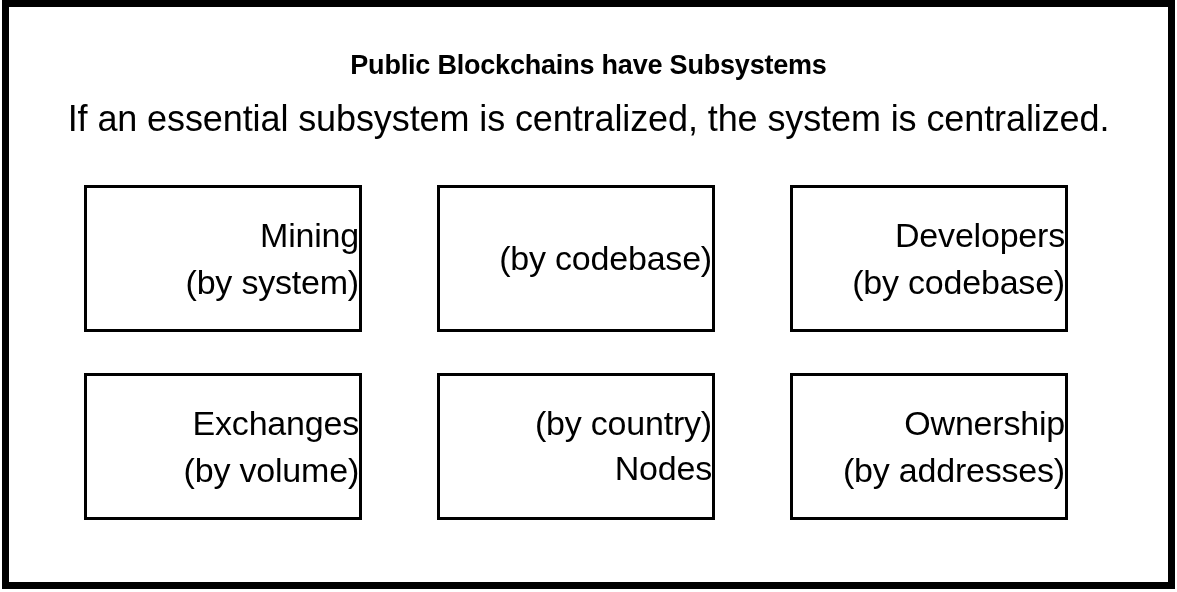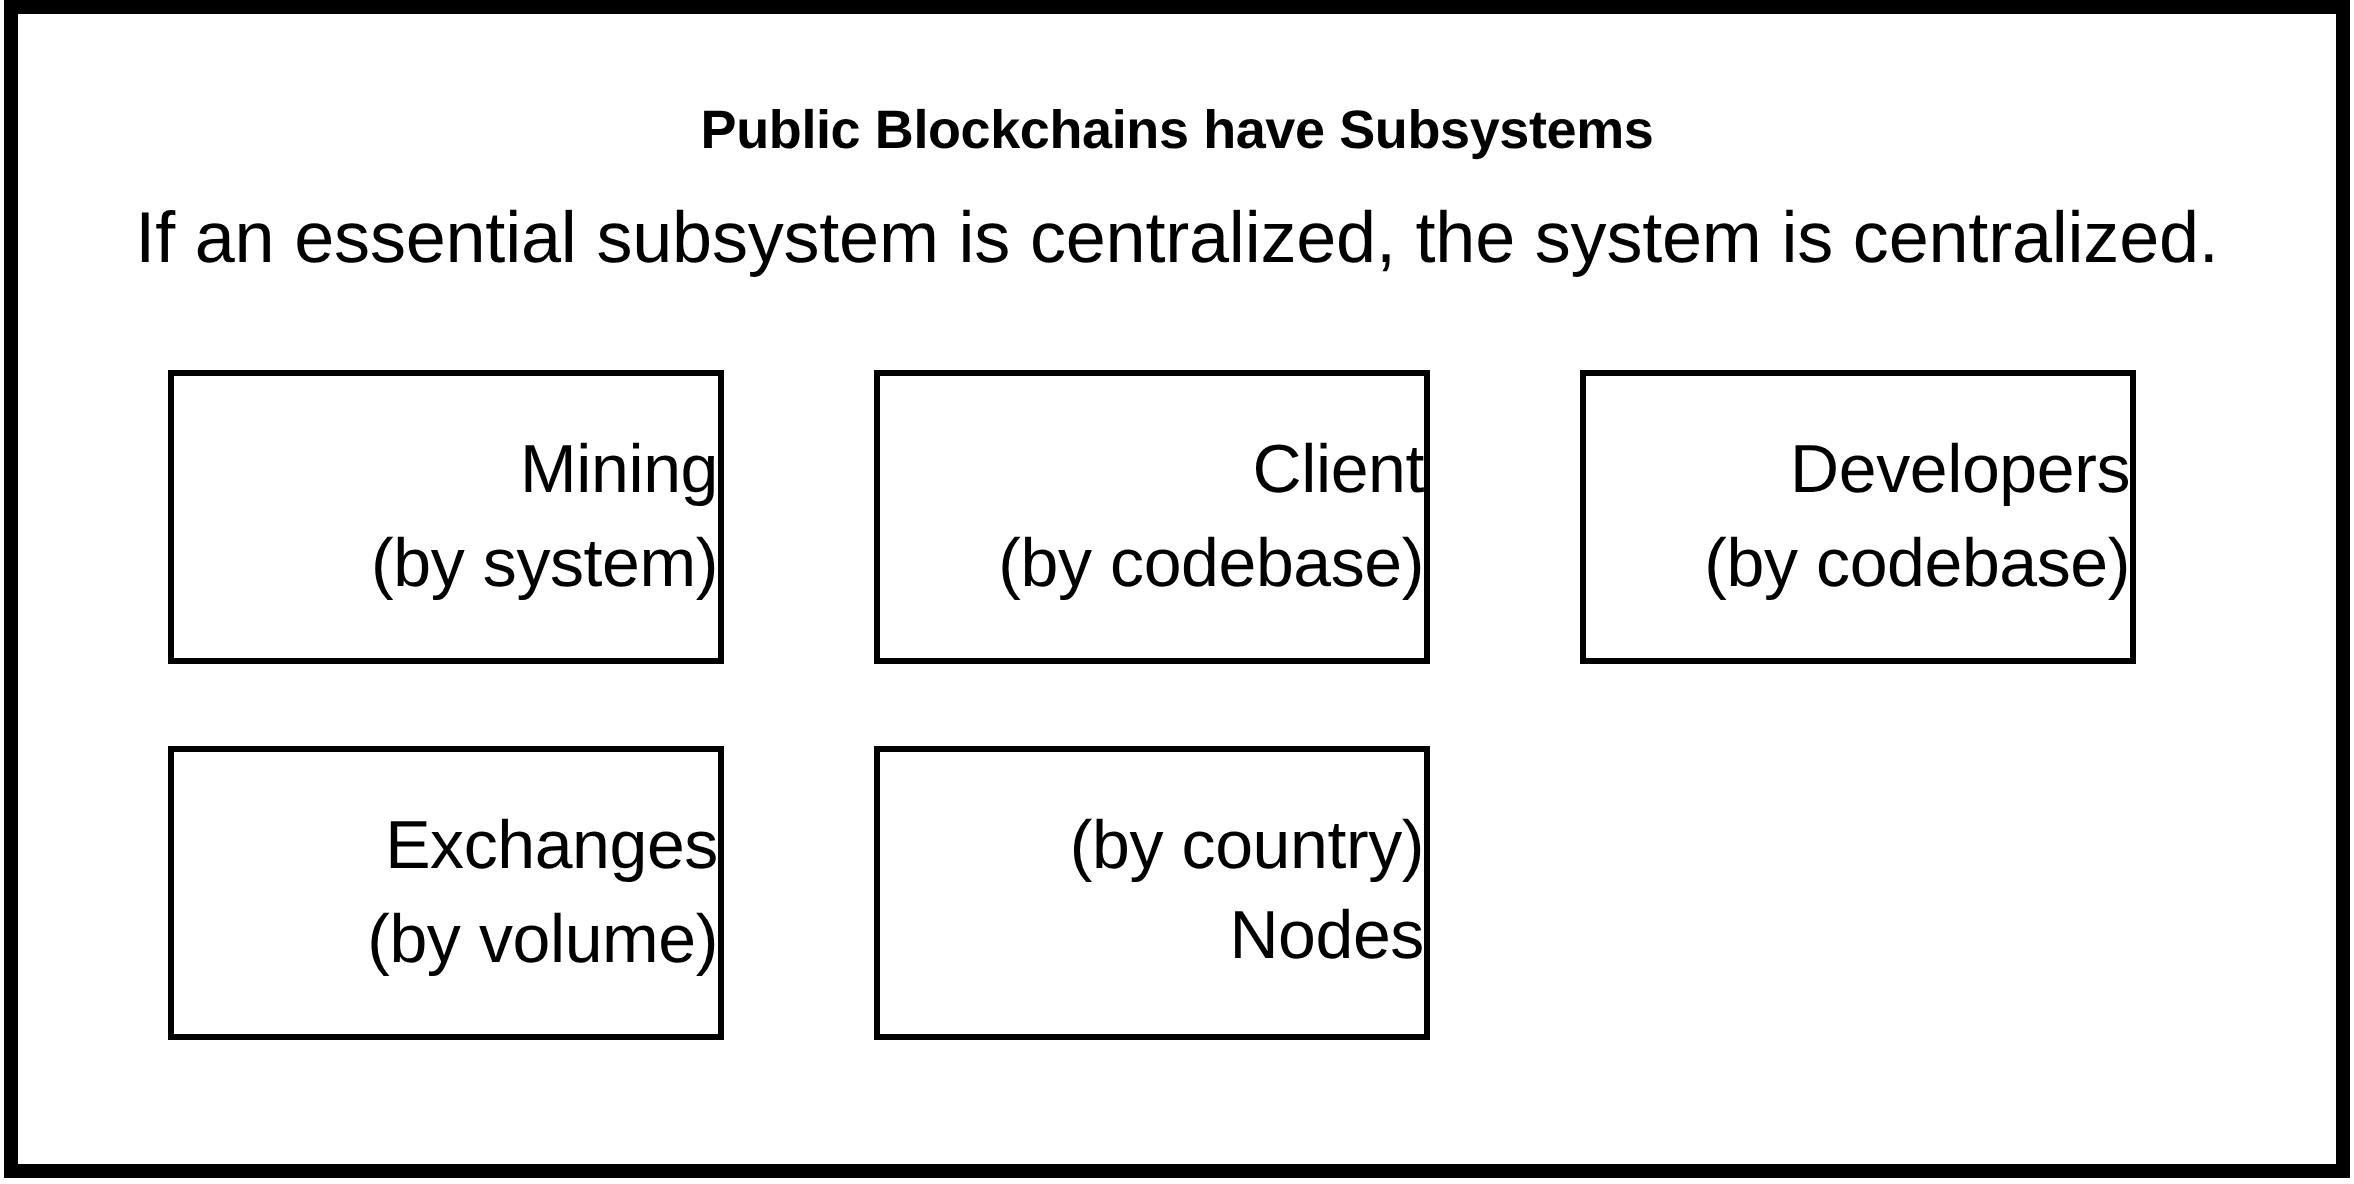--- a/index.html
+++ b/index.html
@@ -123,35 +123,38 @@
     <div class="subtitle">If an essential subsystem is centralized, the system is centralized.</div>
 
     <div class="grid">
 
       <div class="cell c0 r0">
         <div class="line primary">Mining</div>
         <div class="line metric">(by system)</div>
       </div>
 
       <div class="cell c1 r0">
-        <div class="line primary">Client</div>
         <div class="line metric">(by codebase)</div>
       </div>
 
       <div class="cell c2 r0">
         <div class="line primary">Developers</div>
         <div class="line metric">(by codebase)</div>
       </div>
 
       <div class="cell c0 r1">
         <div class="line primary">Exchanges</div>
         <div class="line metric">(by volume)</div>
       </div>
 
       <div class="cell c1 r1">
         <div class="line metric">(by country)</div>
         <div class="line primary">Nodes</div>
       </div>
 
+      <div class="cell c2 r1">
+        <div class="line primary">Ownership</div>
+        <div class="line metric">(by addresses)</div>
+      </div>
 
     </div>
   </div>
 </div>
 
 </body></html>

